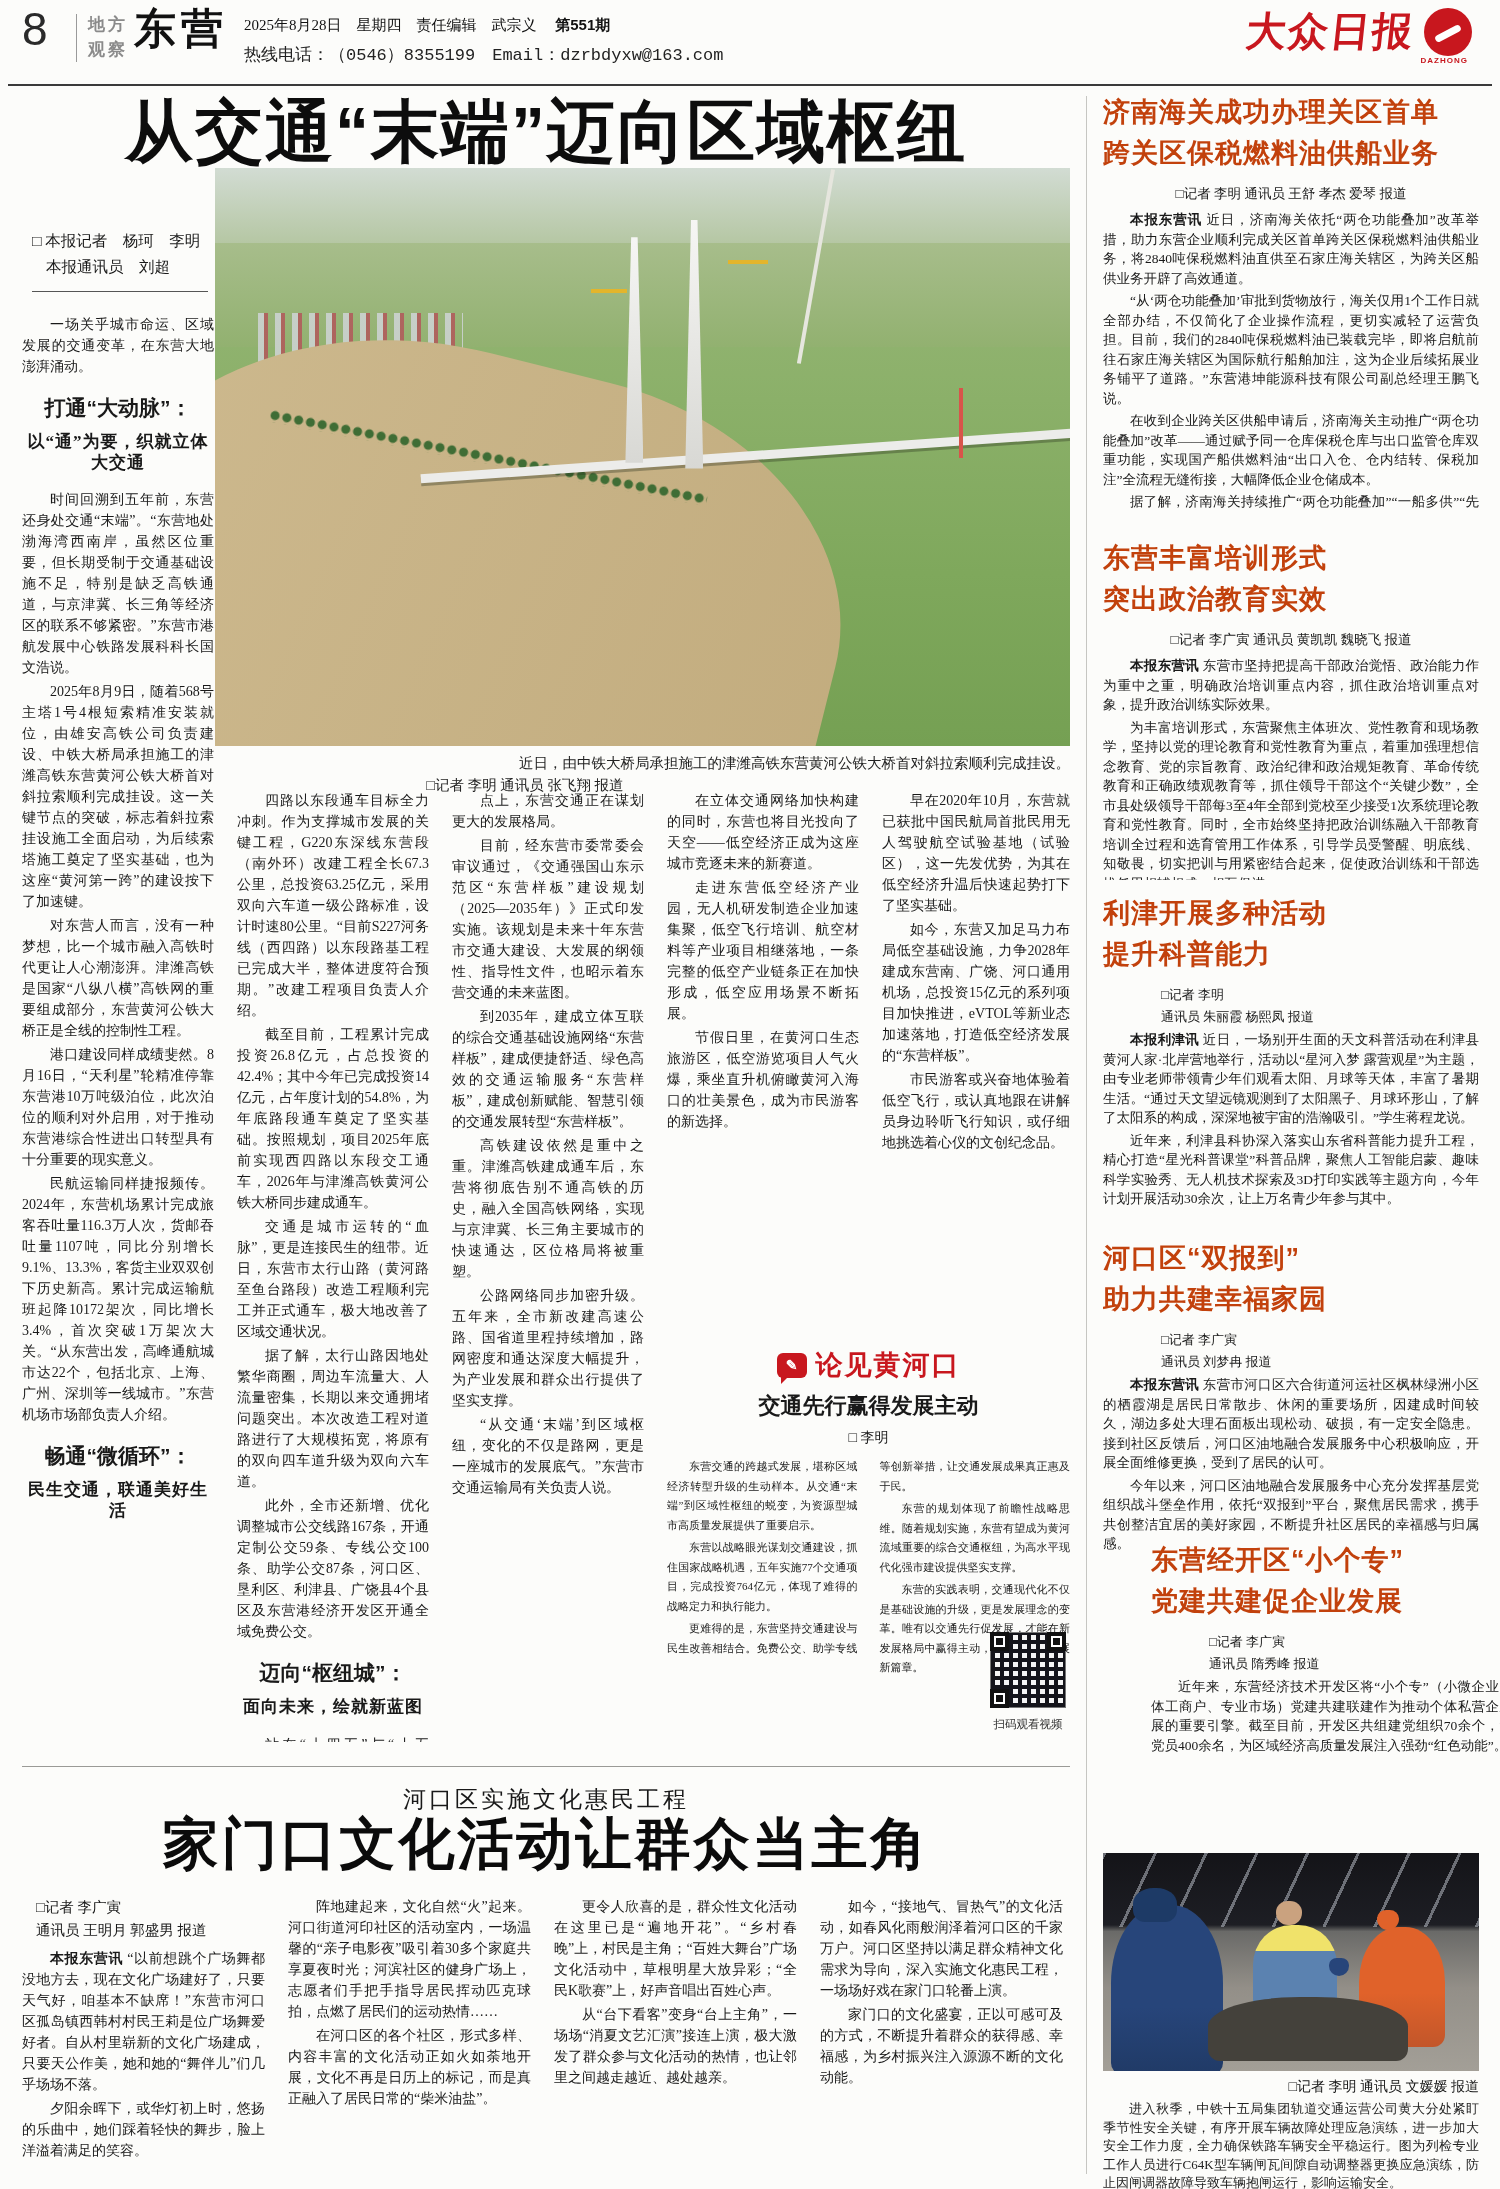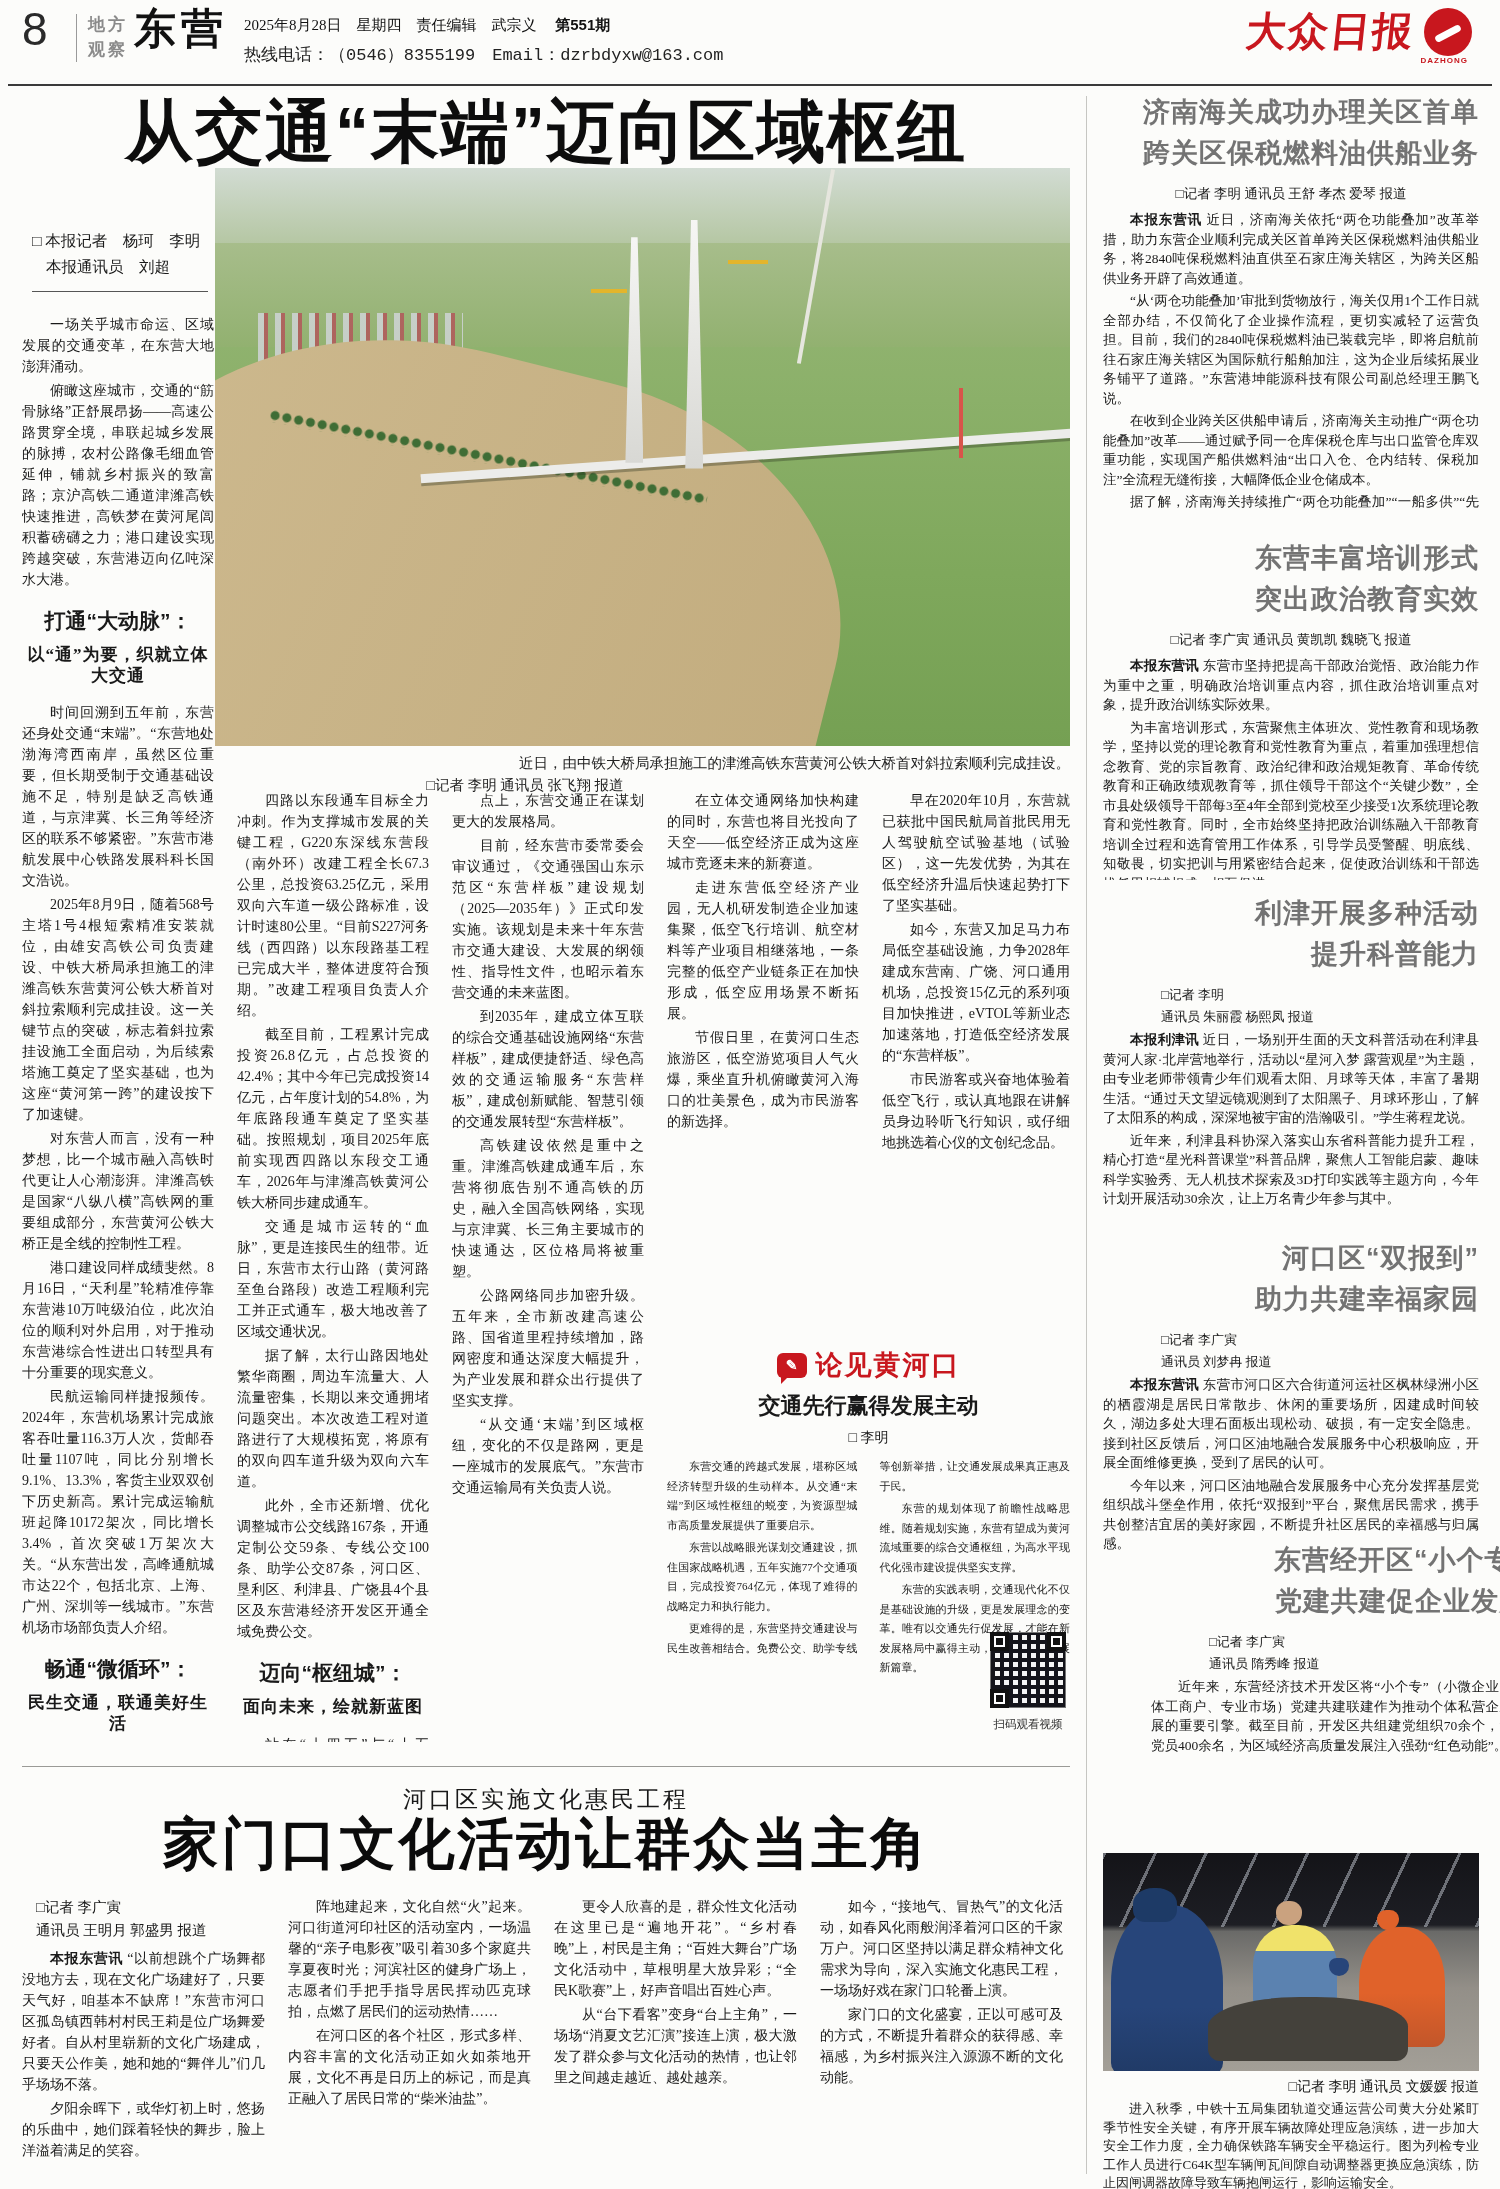--- a/index.html
+++ b/index.html
@@ -83,21 +83,21 @@
   
   .rule-bottom{position:absolute;left:22px;top:1766px;width:1048px;height:1px;background:#9a9a96;}
   .kicker{position:absolute;left:22px;top:1788px;width:1048px;text-align:center;font:400 23px/1 "Liberation Serif",serif;letter-spacing:3px;}
   .b-headline{position:absolute;left:22px;top:1812px;width:1048px;margin:0;text-align:center;
               font:900 56px/1.15 "Liberation Serif",serif;letter-spacing:3px;color:#0b0b0b;}
   .bcol{position:absolute;top:1896px;width:243px;height:282px;font-size:14px;line-height:21px;overflow:hidden;text-align:justify;}
   .bcol1{left:22px}.bcol2{left:288px}.bcol3{left:554px}.bcol4{left:820px}
   .bb{font-size:14.5px;line-height:1.6;margin-bottom:6px;padding-left:14px;}
   
   .sa{position:absolute;left:1103px;width:376px;overflow:hidden;}
-  .sa h3{margin:0 0 12px;text-align:right;font:800 27px/1.5 "Liberation Sans",sans-serif;letter-spacing:1px;color:#737373;}
+  .sa h3{margin:0 0 12px;text-align:left;font:800 27px/1.5 "Liberation Sans",sans-serif;letter-spacing:1px;color:#c2410c;}
   .sa .bl{font-size:13.5px;text-align:center;margin-bottom:7px;}
   .sa .bl2{font-size:13px;text-align:left;padding-left:58px;margin-bottom:4px;}
   .sa .body{font-size:13.5px;line-height:19.5px;text-align:justify;}
   .a1{top:92px;height:418px;}  .a2{top:538px;height:342px;}
   .a3{top:893px;height:332px;} .a4{top:1238px;height:330px;}
   .a5{top:1540px;height:296px;margin-left:48px;}
   .sp{position:absolute;left:1103px;top:1853px;width:376px;height:218px;overflow:hidden;
       background:linear-gradient(#141418 0%,#1d1e24 33%,#6a6a68 36%,#938f88 62%,#a39f97 100%);}
   .sp::before{content:"";position:absolute;left:0;top:0;right:0;height:34%;
       background:repeating-linear-gradient(115deg,rgba(214,220,230,.45) 0 3px,rgba(0,0,0,0) 3px 46px);}
@@ -160,21 +160,20 @@
     <i class="ph-cr c2"></i>
     <i class="ph-cr c3"></i>
     <i class="ph-road"></i>
   </div>
   <div class="cap1">近日，由中铁大桥局承担施工的津潍高铁东营黄河公铁大桥首对斜拉索顺利完成挂设。</div>
   <div class="cap2">□记者 李明 通讯员 张飞翔 报道</div>
 
   <div class="col col1">
     <div>
         <p class="bp">一场关乎城市命运、区域发展的交通变革，在东营大地澎湃涌动。</p>
-        <p class="bp">俯瞰这座城市，交通的“筋骨脉络”正舒展昂扬——高速公路贯穿全境，串联起城乡发展的脉搏，农村公路像毛细血管延伸，铺就乡村振兴的致富路；京沪高铁二通道津潍高铁快速推进，高铁梦在黄河尾闾积蓄磅礴之力；港口建设实现跨越突破，东营港迈向亿吨深水大港。</p>
       </div>
     <div class="sh1">打通“大动脉”：</div>
     <div class="sh2">以“通”为要，织就立体大交通</div>
     <div>
         <p class="bp">时间回溯到五年前，东营还身处交通“末端”。“东营地处渤海湾西南岸，虽然区位重要，但长期受制于交通基础设施不足，特别是缺乏高铁通道，与京津冀、长三角等经济区的联系不够紧密。”东营市港航发展中心铁路发展科科长国文浩说。</p>
         <p class="bp">2025年8月9日，随着568号主塔1号4根短索精准安装就位，由雄安高铁公司负责建设、中铁大桥局承担施工的津潍高铁东营黄河公铁大桥首对斜拉索顺利完成挂设。这一关键节点的突破，标志着斜拉索挂设施工全面启动，为后续索塔施工奠定了坚实基础，也为这座“黄河第一跨”的建设按下了加速键。</p>
         <p class="bp">对东营人而言，没有一种梦想，比一个城市融入高铁时代更让人心潮澎湃。津潍高铁是国家“八纵八横”高铁网的重要组成部分，东营黄河公铁大桥正是全线的控制性工程。</p>
         <p class="bp">港口建设同样成绩斐然。8月16日，“天利星”轮精准停靠东营港10万吨级泊位，此次泊位的顺利对外启用，对于推动东营港综合性进出口转型具有十分重要的现实意义。</p>
         <p class="bp">民航运输同样捷报频传。2024年，东营机场累计完成旅客吞吐量116.3万人次，货邮吞吐量1107吨，同比分别增长9.1%、13.3%，客货主业双双创下历史新高。累计完成运输航班起降10172架次，同比增长3.4%，首次突破1万架次大关。“从东营出发，高峰通航城市达22个，包括北京、上海、广州、深圳等一线城市。”东营机场市场部负责人介绍。</p>
       </div>

